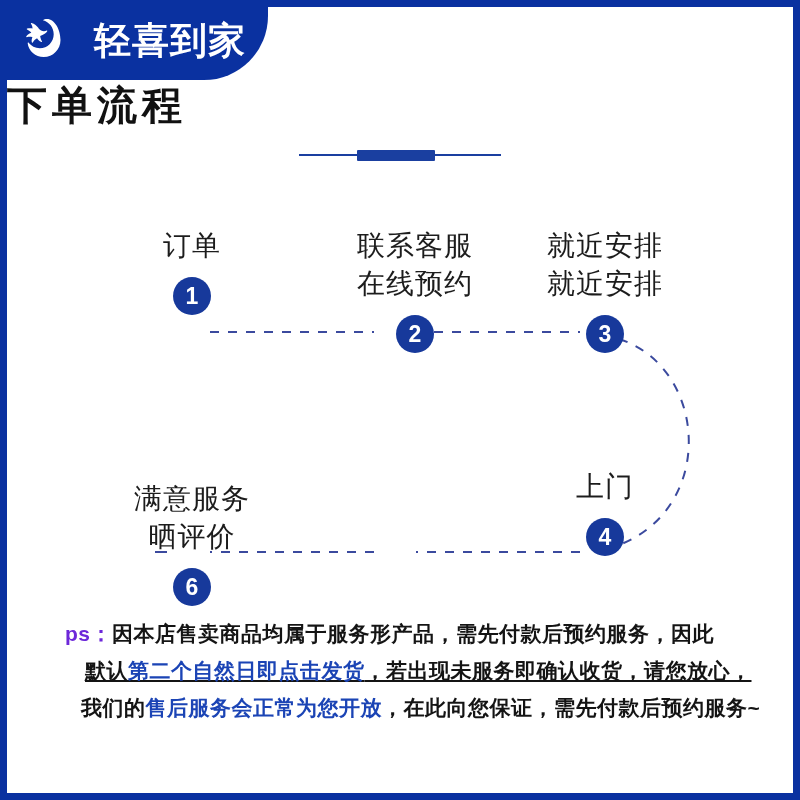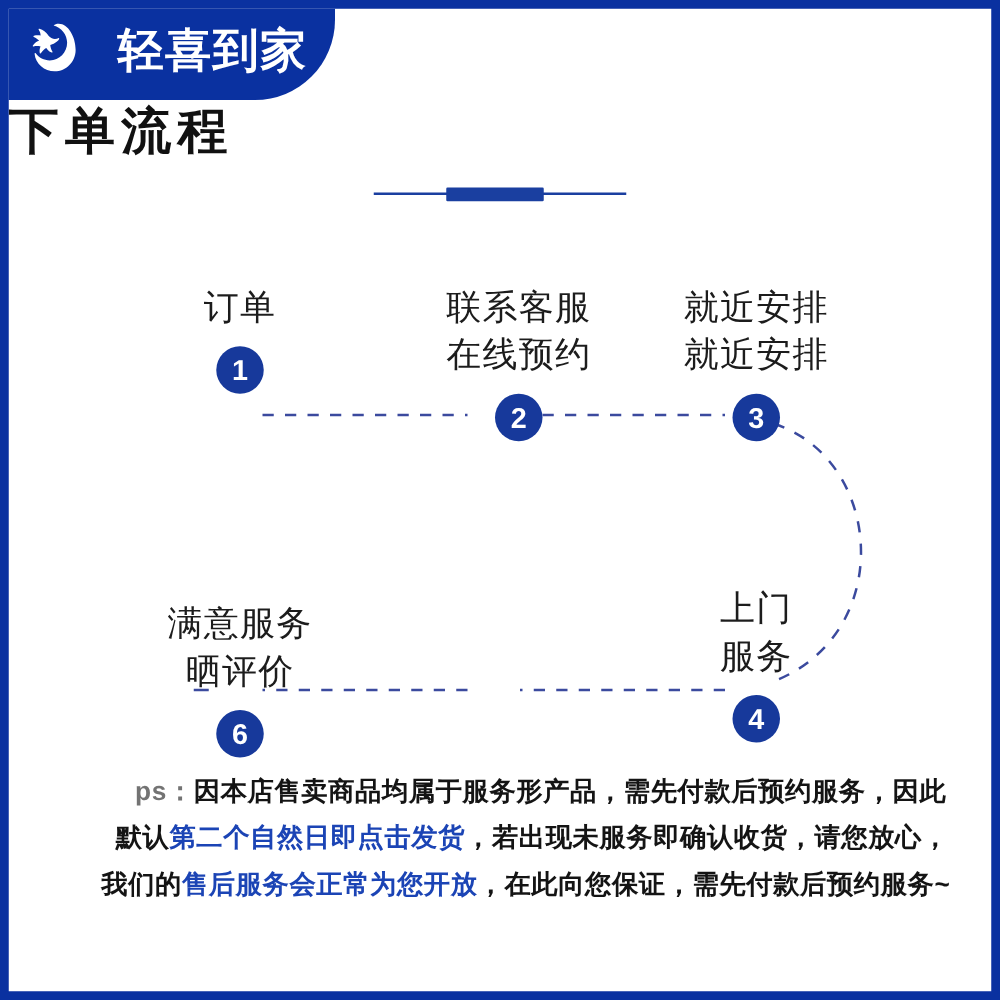--- a/index.html
+++ b/index.html
@@ -157,23 +157,23 @@
     color: #141414;
     font-size: 21px;
     font-weight: 700;
     line-height: 37px;
     letter-spacing: 0.5px;
     text-align: center;
     font-family: "Liberation Sans", "DejaVu Sans", sans-serif;
   }
   .ps-note .line { display: block; white-space: nowrap; }
   .ps-note .hl { color: #1b44b5; }
-  .ps-note .ps-tag { color: #737373; margin-left: 43px; }
+  .ps-note .ps-tag { color: #6d28d9; }
   .ps-note .l1 { text-align: left; padding-left: 18px; }
-  .ps-note .l2 { text-align: right; padding-left: 38px; }
+  .ps-note .l2 { text-align: left; padding-left: 38px; text-decoration: underline; }
   .ps-note .l3 { text-align: left; padding-left: 34px; }
 </style>
 </head>
 <body>
 
 <div id="page">
 
   <div class="logo-banner">
     <svg class="logo-mark" viewBox="0 0 100 100" aria-hidden="true">
       <path fill="#ffffff" d="M62 8c-3.6 0-6.2 1.1-8.2 2.6 12.6 3.3 21.6 14.6 21.6 27.9 0 15.5-12.3 28.1-27.8 28.1-9.2 0-17.4-4.5-22.5-11.4-0.6-0.8-1.9-0.3-1.8 0.7C24.9 72 38.9 84 55.4 84 74 84 89 68.7 89 49.8 89 29.1 77.2 8 62 8z"></path>
@@ -223,21 +223,20 @@
 
     <div class="step step-6">
       <div class="step-label">满意服务</div>
       <div class="step-label">晒评价</div>
       <div class="step-num">6</div>
     </div>
 
 
     <div class="step step-4">
       <div class="step-label">上门</div>
-      <div class="step-label">服务</div>
       <div class="step-num">4</div>
     </div>
   </div>
 
   <div class="ps-note">
     <span class="line l1"><span class="ps-tag">ps：</span><span>因本店售卖商品均属于服务形产品，需先付款后预约服务，因此</span></span>
     <span class="line l2"><span>默认</span><span class="hl">第二个自然日即点击发货</span><span>，若出现未服务即确认收货，请您放心，</span></span>
     <span class="line l3"><span>我们的</span><span class="hl">售后服务会正常为您开放</span><span>，在此向您保证，需先付款后预约服务~</span></span>
   </div>
 

